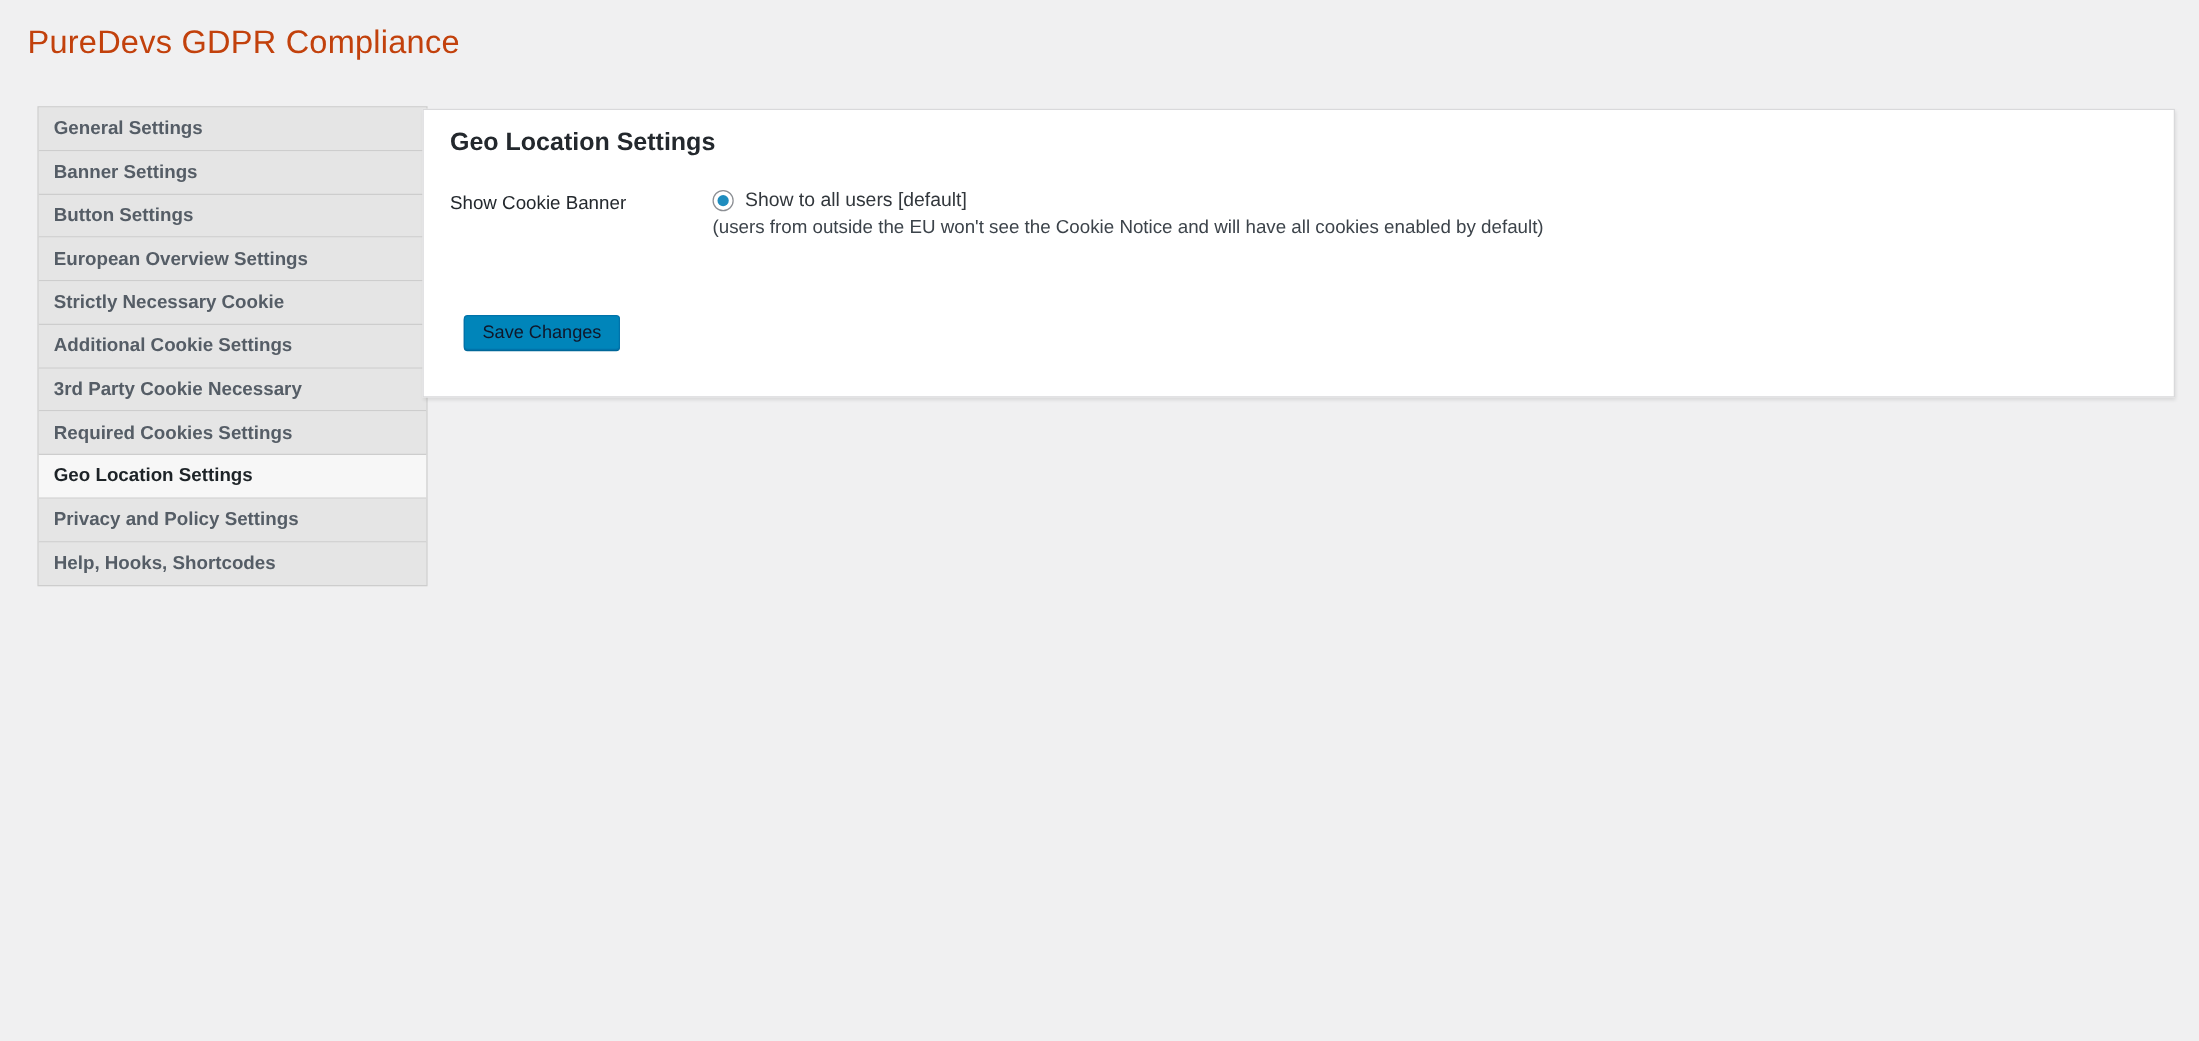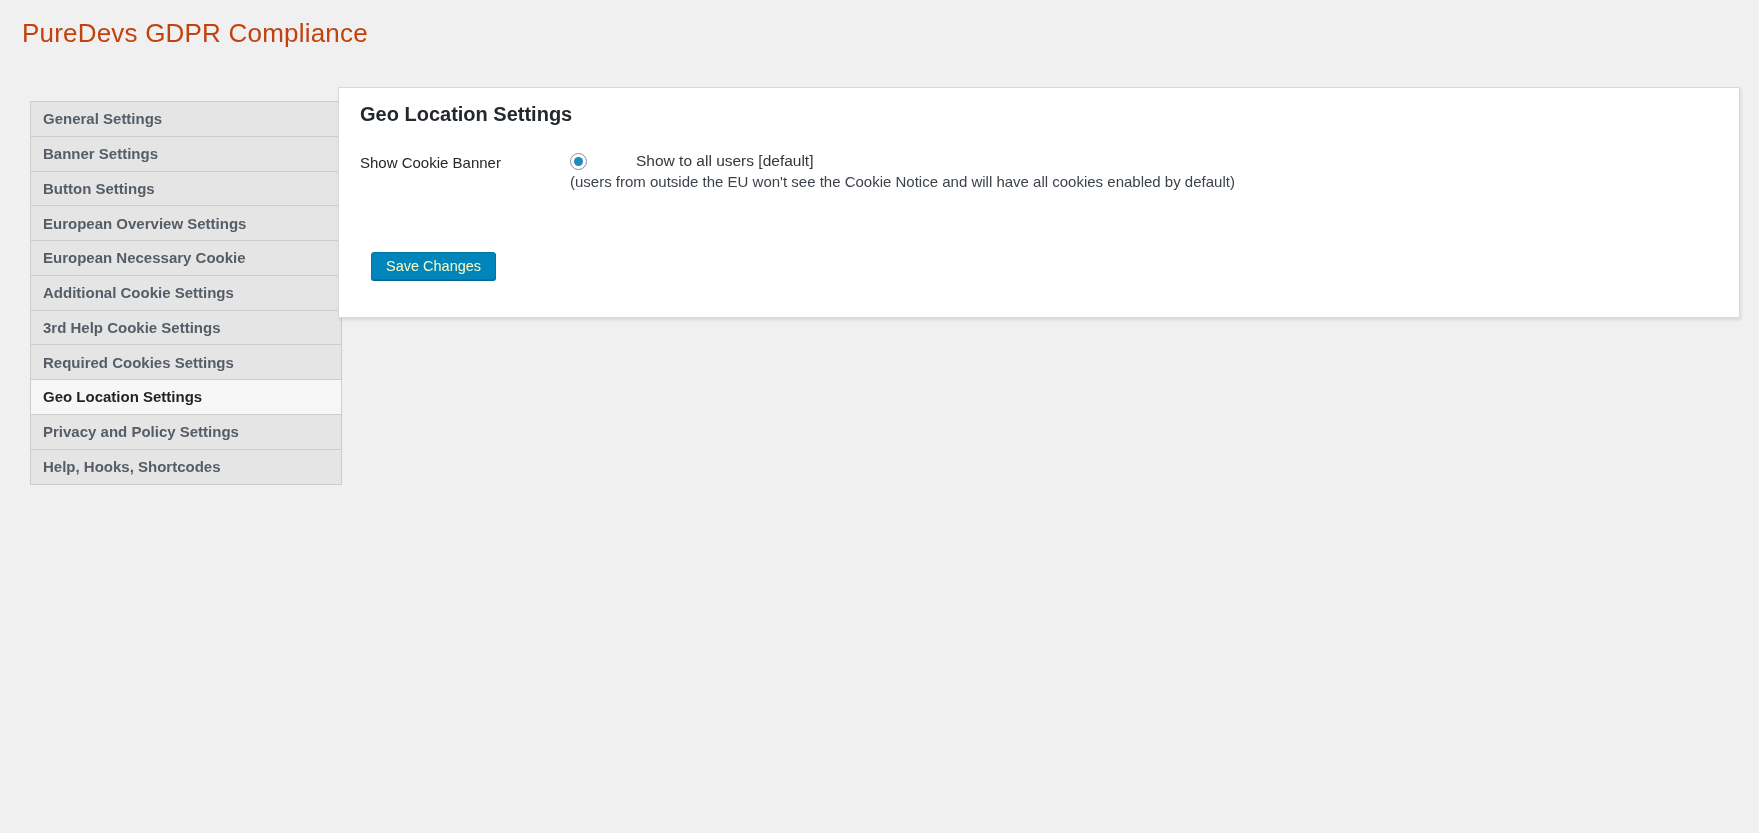--- a/index.html
+++ b/index.html
@@ -14,21 +14,21 @@
     margin: 0;
     padding: 18px 0 0 22px;
     font-size: 26px;
     font-weight: 400;
     color: #c2410c;
     letter-spacing: 0.2px;
   }
   
   .tabs {
     position: absolute;
-    left: 30px; top: 101px;
+    left: 30px; top: 85px;
     width: 312px;
     border: 1px solid #cdcdcd;
     background: #e5e5e5;
   }
   .tab {
     height: 34.75px;
     display: flex;
     align-items: center;
     padding: 0 12px;
     border-bottom: 1px solid #cdcdcd;
@@ -65,21 +65,21 @@
   }
   .form-label {
     width: 210px;
     flex: 0 0 210px;
     font-size: 15px;
     font-weight: 400;
     color: #23282d;
     padding-top: 2px;
   }
   .radio-group { font-size: 15.5px; color: #32373c; }
-  .radio-option { display: flex; align-items: center; cursor: pointer; gap: 40px; }
+  .radio-option { display: flex; align-items: flex-start; cursor: pointer; }
   .radio-option + .radio-option { margin-top: 10px; }
   input[type="radio"] {
     -webkit-appearance: none;
     appearance: none;
     width: 17px; height: 17px;
     margin: 0 9px 0 0;
     border: 1px solid #8c8f94;
     border-radius: 50%;
     background: #fff;
     flex: 0 0 17px;
@@ -101,40 +101,40 @@
   }
   .save-btn {
     display: inline-block;
     margin: 58px 0 0 11px;
     height: 28px;
     padding: 0 14px;
     background: #0085ba;
     border: 1px solid #0073aa;
     box-shadow: 0 1px 0 #006799;
     border-radius: 3px;
-    color: #fef9c3;
+    color: #0f172a;
     font-family: "Liberation Sans", sans-serif;
     font-size: 14.5px;
     line-height: 26px;
     cursor: pointer;
   }
 </style>
 </head>
 <body>
 
 <h1 class="page-title">PureDevs GDPR Compliance</h1>
 
 <div class="tabs">
   <div class="tab">General Settings</div>
   <div class="tab">Banner Settings</div>
   <div class="tab">Button Settings</div>
   <div class="tab">European Overview Settings</div>
-  <div class="tab">European Necessary Cookie</div>
+  <div class="tab">Strictly Necessary Cookie</div>
   <div class="tab">Additional Cookie Settings</div>
-  <div class="tab">3rd Help Cookie Settings</div>
+  <div class="tab">3rd Party Cookie Necessary</div>
   <div class="tab">Required Cookies Settings</div>
   <div class="tab active">Geo Location Settings</div>
   <div class="tab">Privacy and Policy Settings</div>
   <div class="tab">Help, Hooks, Shortcodes</div>
 </div>
 
 <div class="panel">
   <h2>Geo Location Settings</h2>
 
   <div class="form-row">

